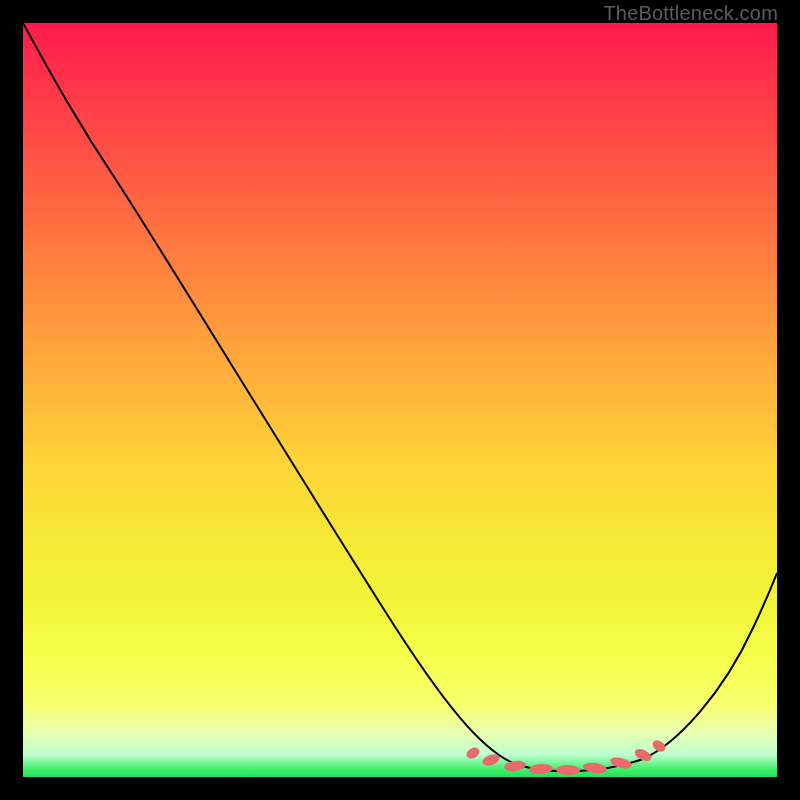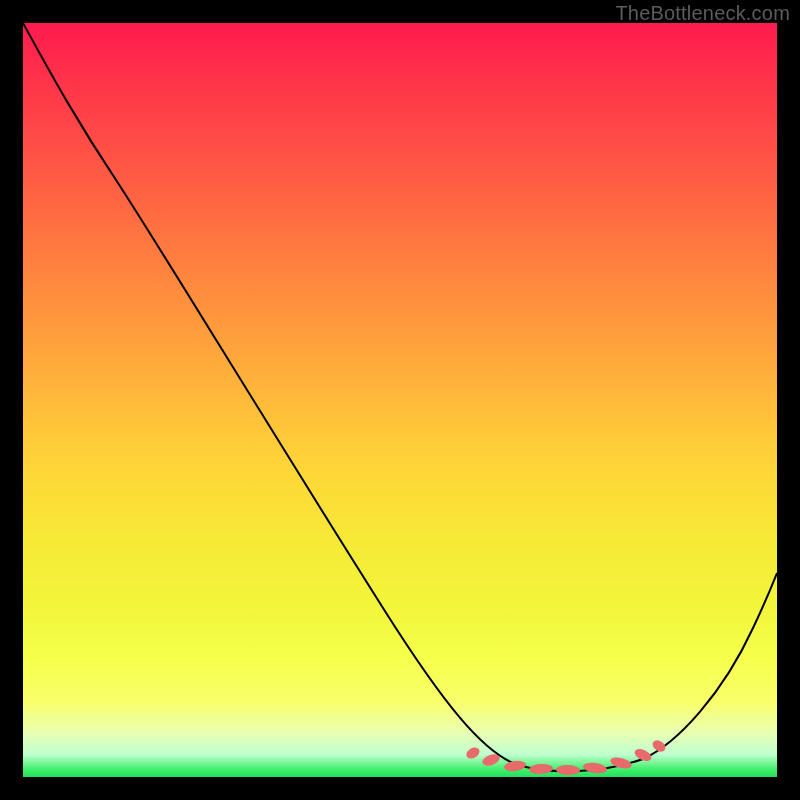--- a/index.html
+++ b/index.html
@@ -50,21 +50,21 @@
   }
   .svg-layer {
     position: absolute;
     inset: 0;
     width: 754px;
     height: 754px;
   }
   .watermark {
     position: absolute;
     top: 2px;
-    right: 10px;
+    right: 22px;
     color: #5c5c5c;
     font-size: 20px;
     font-weight: 500;
     letter-spacing: 0.2px;
     user-select: none;
   }
 </style>
 </head>
 <body>
 

